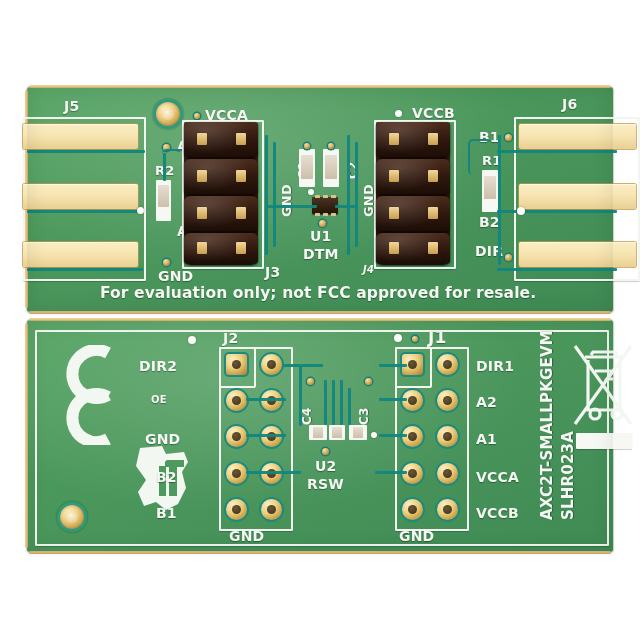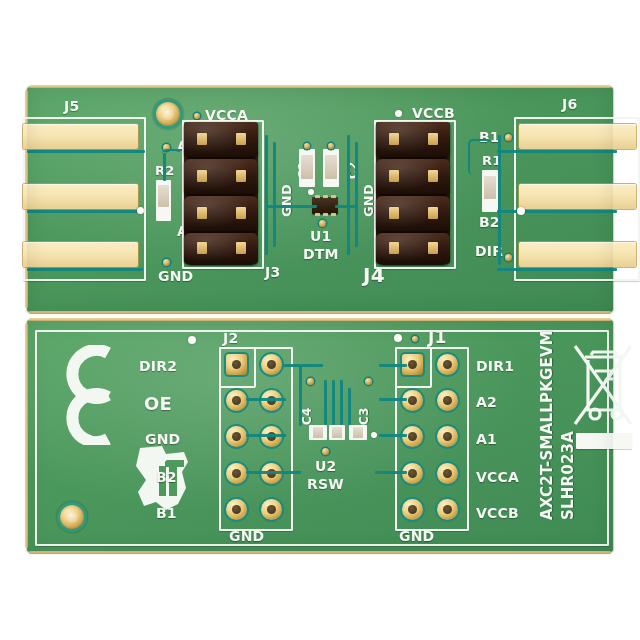--- a/index.html
+++ b/index.html
@@ -185,21 +185,21 @@
     <div class="spin" style="left:362px;top:83px;width:10px;height:12px;"></div>
     <div class="spin" style="left:401px;top:83px;width:10px;height:12px;"></div>
     <div class="sbar" style="left:352px;top:107px;width:68px;"></div>
     <div class="shunt" style="left:349px;top:109px;width:74px;height:36px;"></div>
     <div class="spin" style="left:362px;top:120px;width:10px;height:12px;"></div>
     <div class="spin" style="left:401px;top:120px;width:10px;height:12px;"></div>
     <div class="sbar" style="left:352px;top:144px;width:68px;"></div>
     <div class="shunt" style="left:349px;top:146px;width:74px;height:32px;"></div>
     <div class="spin" style="left:362px;top:155px;width:10px;height:12px;"></div>
     <div class="spin" style="left:401px;top:155px;width:10px;height:12px;"></div>
-    <div class="silk" style="left:336px;top:178px;font-size:20px;">J4</div>
+    <div class="silk" style="left:336px;top:178px;font-size:10px;font-style:italic;">J4</div>
 
     <div class="viaw" style="left:368px;top:23px;width:7px;height:7px;"></div>
     <div class="silk" style="left:385px;top:19px;font-size:14px;">VCCB</div>
     <div class="silk" style="left:452px;top:43px;font-size:14px;">B1</div>
     <div class="via" style="left:478px;top:47px;width:7px;height:7px;"></div>
     <div class="silk" style="left:455px;top:67px;font-size:13px;">R1</div>
     <div class="smdpad" style="left:455px;top:83px;width:16px;height:42px;"></div>
     <div class="smdbody" style="left:457px;top:89px;width:12px;height:23px;"></div>
     <div class="traceL" style="left:441px;top:52px;width:22px;height:34px;border-right:none;border-bottom:none;"></div>
     <div class="silk" style="left:452px;top:128px;font-size:14px;">B2</div>
@@ -210,20 +210,21 @@
     <div class="sbox" style="left:487px;top:30px;width:122px;height:160px;"></div>
     <div class="finger" style="left:492px;top:37px;width:117px;height:25px;"></div>
     <div class="finger" style="left:492px;top:97px;width:117px;height:25px;"></div>
     <div class="finger" style="left:492px;top:155px;width:117px;height:25px;"></div>
     <div class="trace" style="left:470px;top:63px;width:120px;height:3px;"></div>
     <div class="trace" style="left:470px;top:123px;width:120px;height:3px;"></div>
     <div class="trace" style="left:470px;top:181px;width:120px;height:3px;"></div>
     <div class="viaw" style="left:490px;top:120px;width:8px;height:8px;"></div>
     <div class="trace" style="left:471px;top:48px;width:3px;height:130px;"></div>
 
+    <div class="silk" style="left:73px;top:199px;font-size:15.5px;letter-spacing:.1px;">For evaluation only; not FCC approved for resale.</div>
   </div>
 
   <div class="board" style="left:27px;top:320px;width:586px;height:232px;">
 
     <div class="edgetop" style="left:2px;top:-2px;width:582px;"></div>
     <div class="edgeleft" style="left:-2px;top:3px;height:225px;"></div>
     <div class="edgebot" style="left:2px;bottom:-2px;width:582px;"></div>
 
     <div class="sbox" style="left:8px;top:10px;width:570px;height:212px;border-width:2px;"></div>
 
@@ -241,21 +242,21 @@
         <circle cx="41" cy="18" r="4" fill="#f3f7f1"></circle>
         <rect x="37" y="26" width="7" height="30" fill="#4d9a5c"></rect>
       </svg>
     </div>
 
     <div class="mhole" style="left:33px;top:185px;width:24px;height:24px;">
         <i></i>
       </div>
 
     <div class="silk" style="left:112px;top:39px;font-size:14px;">DIR2</div>
-    <div class="silk" style="left:117px;top:75px;font-size:18px;">OE</div>
+    <div class="silk" style="left:124px;top:75px;font-size:10px;">OE</div>
     <div class="silk" style="left:118px;top:112px;font-size:14px;">GND</div>
     <div class="silk" style="left:129px;top:150px;font-size:14px;">B2</div>
     <div class="silk" style="left:129px;top:186px;font-size:14px;">B1</div>
 
     <div class="viaw" style="left:161px;top:16px;width:8px;height:8px;"></div>
     <div class="silk" style="left:196px;top:11px;font-size:14px;">J2</div>
     <div class="sbox" style="left:192px;top:27px;width:70px;height:180px;"></div>
     <div class="padsq-out" style="left:192px;top:27px;width:33px;height:37px;"></div>
 
     <div class="pad sq" style="left:199px;top:34px;width:21px;height:21px;">

